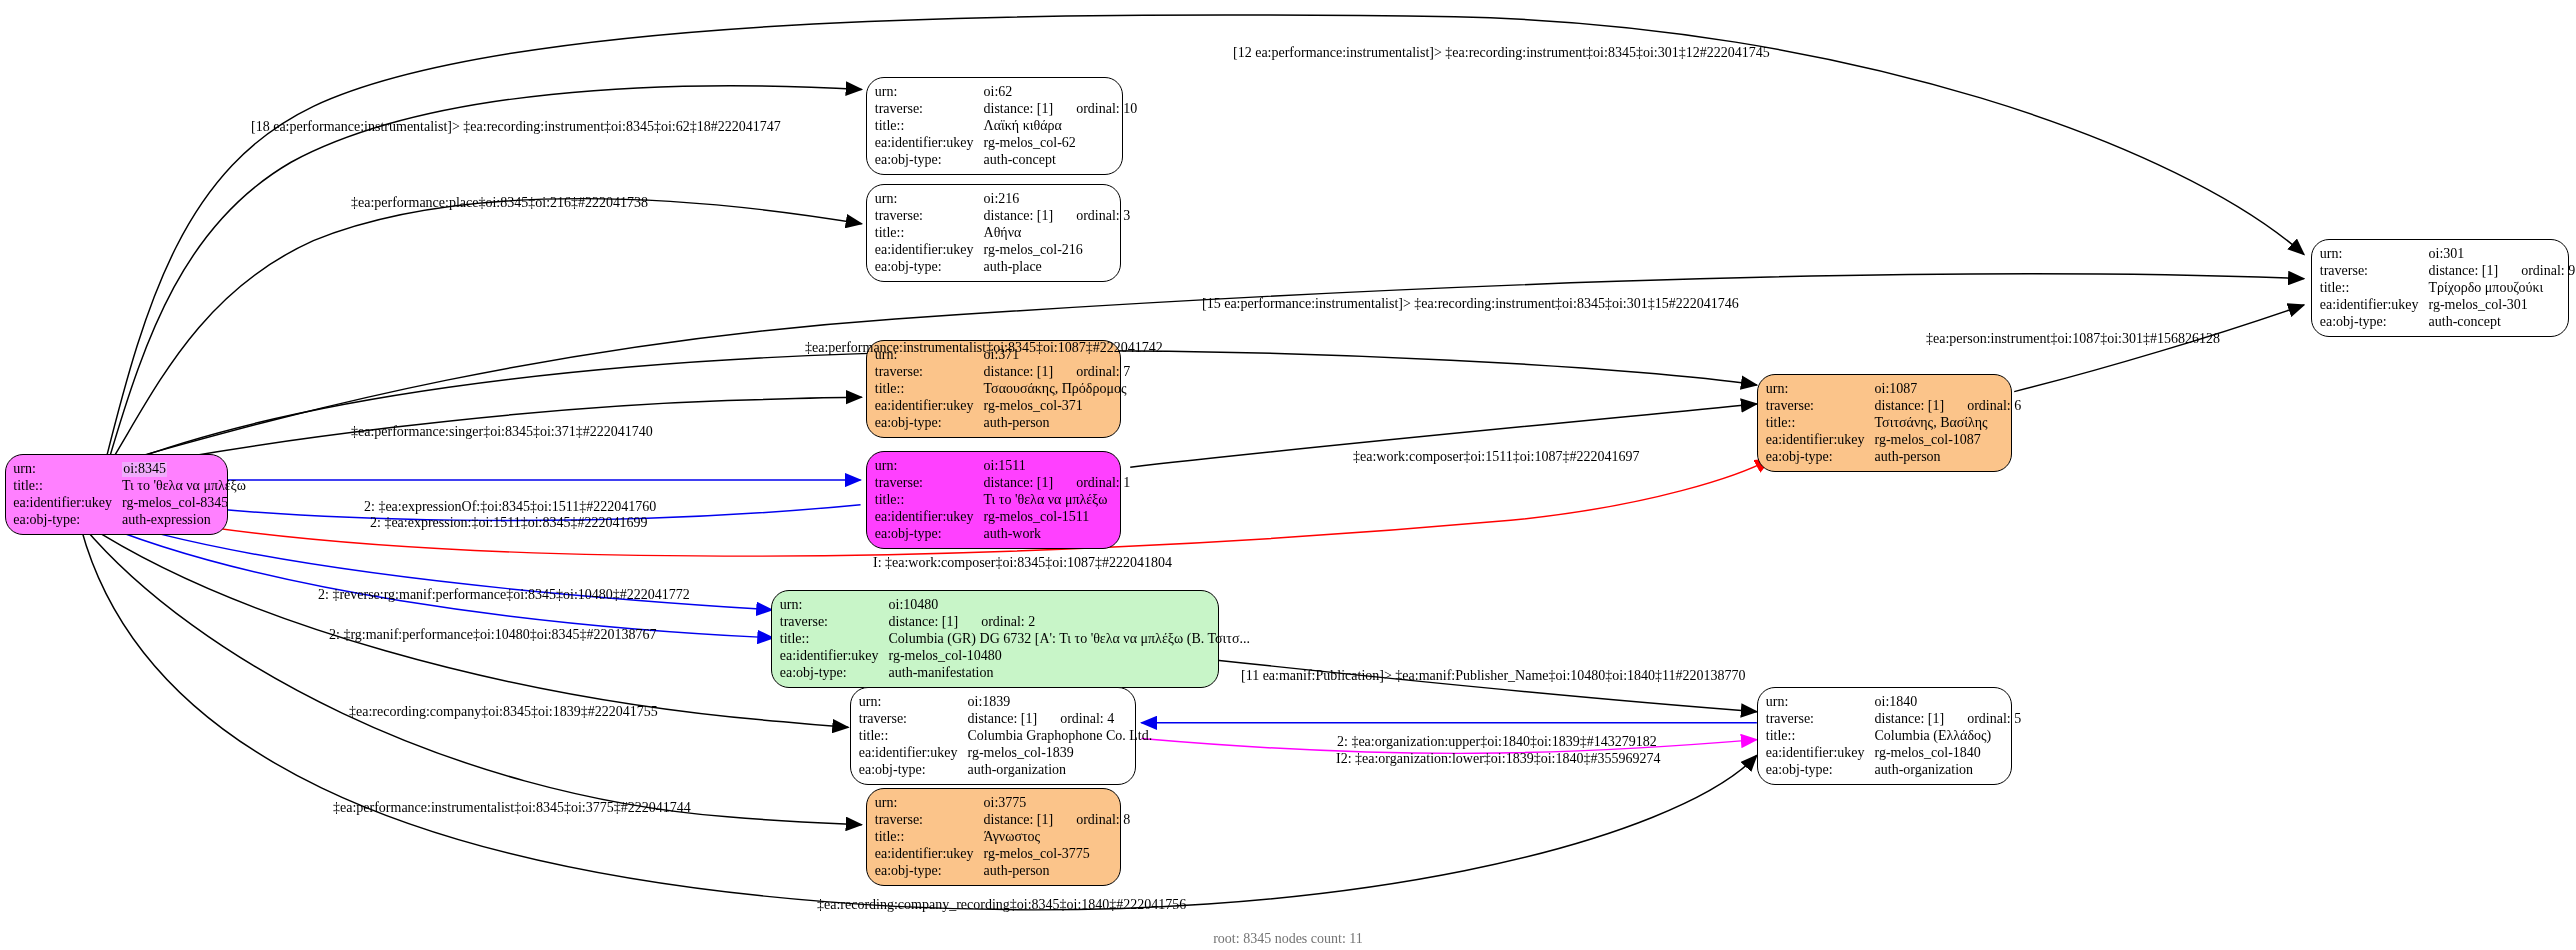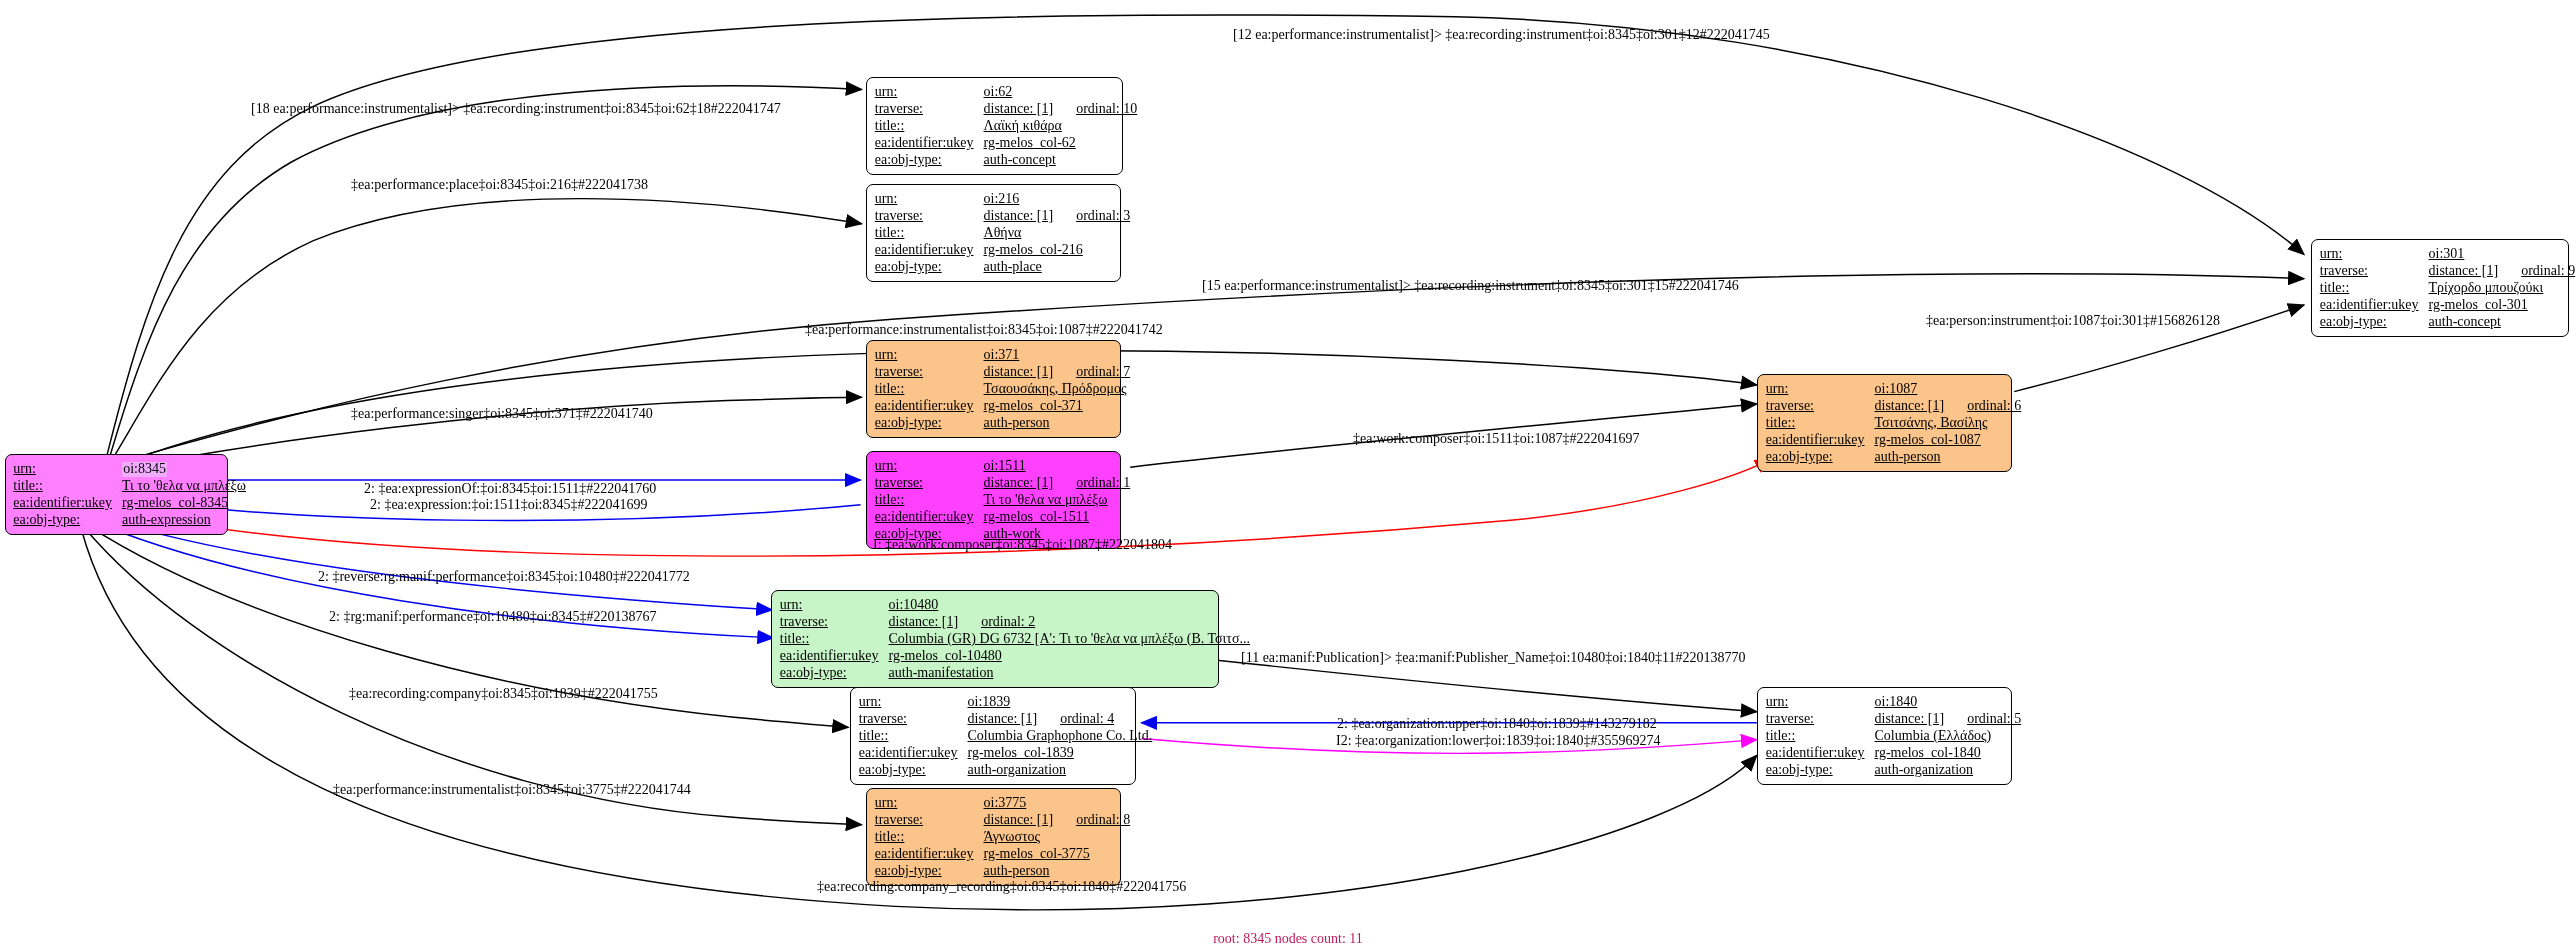--- a/index.html
+++ b/index.html
@@ -2,50 +2,50 @@
 <html style="font-size:9px"><head>
 <meta charset="utf-8">
 <style>
   html,body{margin:0;padding:0;background:#ffffff;}
   body{font-family:"Liberation Serif","DejaVu Serif",serif;}
   #stage{position:relative;width:2576px;height:950px;background:#fff;overflow:hidden;}
   #edges{position:absolute;left:0;top:0;width:2576px;height:950px;}
   .node{
     position:absolute;
     border:1.4px solid #000000;
-    border-radius:7px;
+    border-radius:18px;
     background:#ffffff;
     box-sizing:border-box;
     padding:5.6px 7.8px 5.6px 7.8px;
-    text-decoration:underline;
   }
   .node table{border-collapse:collapse;width:100%;}
   .node td{
     font-size:14px;
     line-height:1.06;
     padding:1.1px 0 1.1px 0;
     white-space:nowrap;
     color:#000;
     vertical-align:top;
   }
   .node td.k{padding-right:10px;}
   .node td.v{}
   .hl{background:#f0abfc;display:inline-block;padding:0 1.1px;}
   .ord{padding-left:23px;}
   .lbl{
     position:absolute;
     font-size:14px;
     color:#000;
     white-space:nowrap;
     line-height:1;
+    margin-top:18px;
   }
   .footer{
     position:absolute;
     font-size:14px;
-    color:#be185d;
+    color:#737373;
     white-space:nowrap;
     transform:translateX(-50%);
   }
 </style>
 </head>
 <body>
 
 <div id="stage">
 
   <svg id="edges" viewBox="0 0 4604 1698" xmlns="http://www.w3.org/2000/svg">

